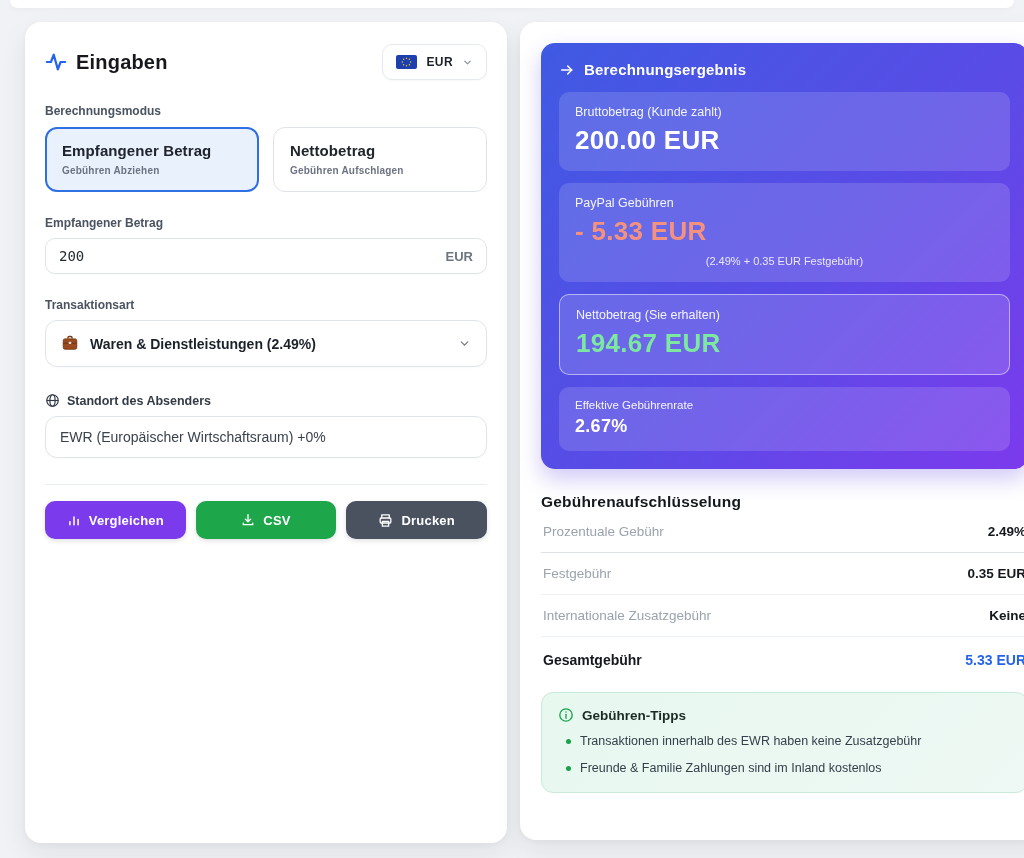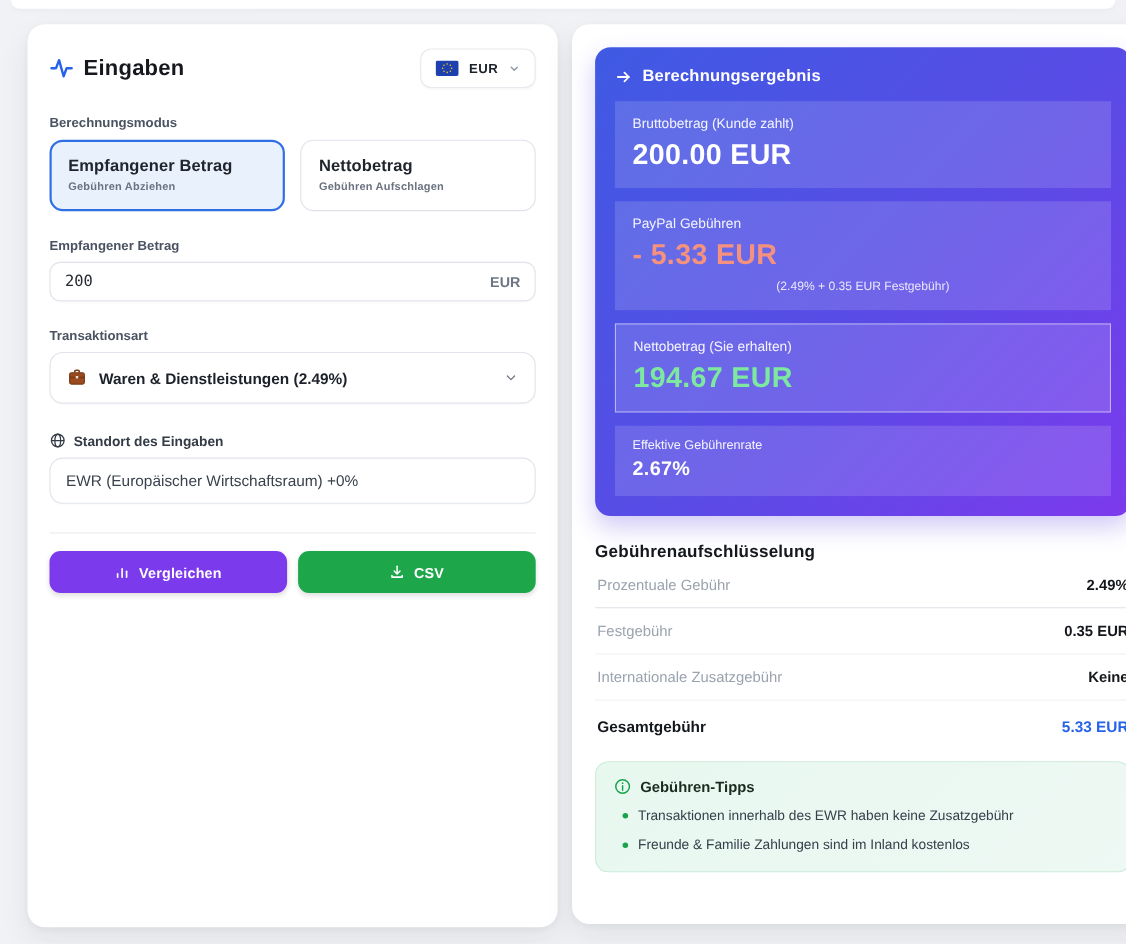--- a/index.html
+++ b/index.html
@@ -80,21 +80,21 @@
 
   
   .result-card {
     border-radius:14px; padding:18px;
     background:linear-gradient(135deg,#3f5ae3 0%,#5a4be6 55%,#7c3aed 100%);
     box-shadow:0 10px 22px rgba(88,63,222,0.28);
   }
   .result-hdr { display:flex; align-items:center; gap:9px; margin-bottom:14px; }
   .result-hdr h2 { font-size:15px; font-weight:800; color:#fff; letter-spacing:.2px; }
   .tile {
-    background:rgba(255,255,255,0.14); border-radius:0;
+    background:rgba(255,255,255,0.14); border-radius:10px;
     padding:13px 16px 15px; margin-bottom:12px;
   }
   .tile-label { font-size:12.5px; color:rgba(255,255,255,0.93); }
   .tile-value { font-size:26px; font-weight:800; color:#fff; margin-top:6px; letter-spacing:.3px; }
   .tile-note  { font-size:11px; color:rgba(255,255,255,0.85); margin-top:8px;text-align:center; }
   .tile.fees .tile-value { color:#f5917f; }
   .tile.net  { border:1px solid rgba(255,255,255,0.5); }
   .tile.net .tile-value { color:#7de8a0; }
   .tile.rate { text-align:left; padding:12px 16px 14px; margin-bottom:0; }
   .tile.rate .tile-label { font-size:11.5px; }
@@ -204,21 +204,21 @@
   </div>
 
   <div class="field-label-strong">
     <span>
       <svg width="15" height="15" viewBox="0 0 24 24" fill="none" stroke="#333b46" stroke-width="1.9">
           <circle cx="12" cy="12" r="9.2"></circle>
           <ellipse cx="12" cy="12" rx="4.2" ry="9.2"></ellipse>
           <path d="M2.8 12h18.4"></path>
         </svg>
     </span>
-    <span>Standort des Eingaben</span>
+    <span>Standort des Absenders</span>
   </div>
   <div class="select-box plain">
     <span class="sel-text">EWR (Europäischer Wirtschaftsraum) +0%</span>
   </div>
 
   <div class="divider"></div>
 
   <div class="actions">
     <button class="btn btn-compare">
       <span>
@@ -232,20 +232,30 @@
     </button>
     <button class="btn btn-csv">
       <span>
         <svg width="14" height="14" viewBox="0 0 24 24" fill="none" stroke="#fff" stroke-width="2.4" stroke-linecap="round" stroke-linejoin="round">
             <path d="M12 3v11"></path>
             <path d="M7.5 10.5L12 15l4.5-4.5"></path>
             <path d="M4 17.5V20h16v-2.5"></path>
           </svg>
       </span>
       <span>CSV</span>
+    </button>
+    <button class="btn btn-print">
+      <span>
+        <svg width="15" height="15" viewBox="0 0 24 24" fill="none" stroke="#fff" stroke-width="2.1" stroke-linecap="round" stroke-linejoin="round">
+            <path d="M6 8V3h12v5"></path>
+            <rect x="3.5" y="8" width="17" height="8" rx="1.5"></rect>
+            <rect x="7" y="13.5" width="10" height="7.5"></rect>
+          </svg>
+      </span>
+      <span>Drucken</span>
     </button>
   </div>
 </section>
 
 <section class="card card-right">
 
   <div class="result-card">
     <div class="result-hdr">
       <span>
         <svg width="16" height="16" viewBox="0 0 24 24" fill="none" stroke="#fff" stroke-width="2.4" stroke-linecap="round" stroke-linejoin="round">

